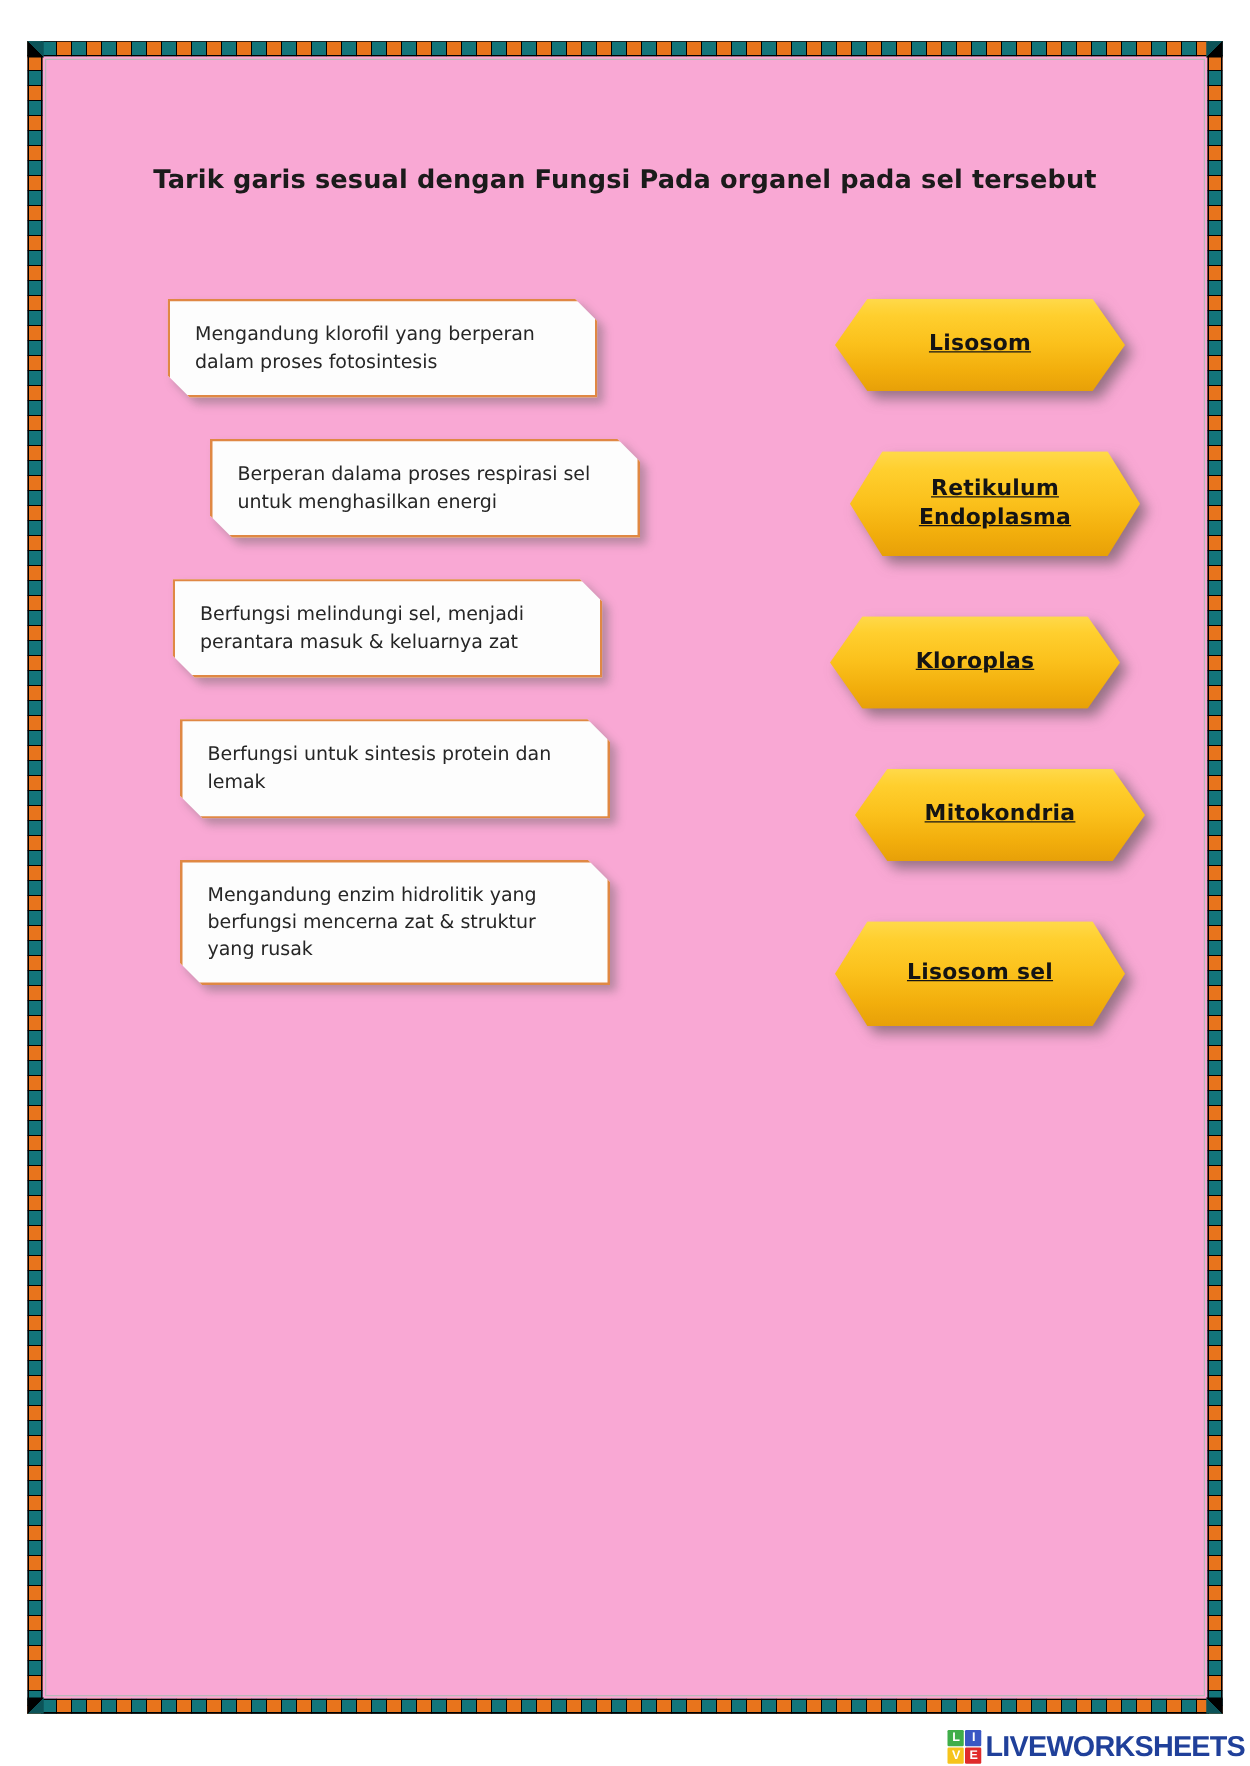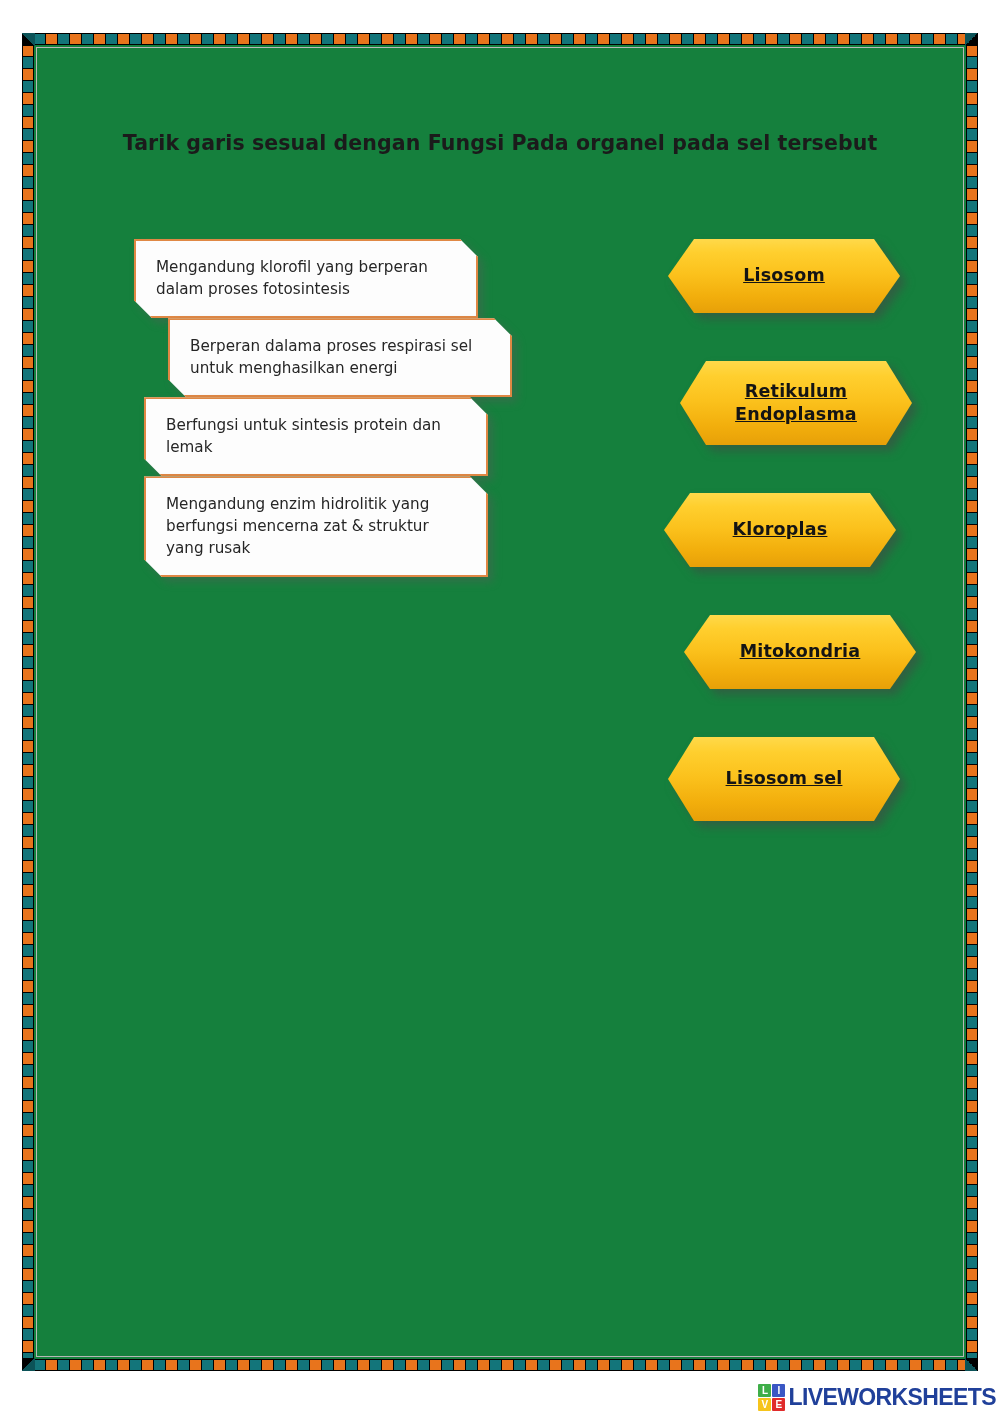--- a/index.html
+++ b/index.html
@@ -17,21 +17,21 @@
   }
 
   
   #worksheet-page {
     position: absolute;
     left: 22px;
     top: 33px;
     width: 956px;
     height: 1338px;
     box-sizing: border-box;
-    background: #15803d;
+    background: #f9a8d4;
   }
 
   .frame-band {
     position: absolute;
     background-repeat: repeat;
     z-index: 3;
   }
   
   .frame-band.horizontal {
     height: 12px;
@@ -128,20 +128,21 @@
     border: 2.5px solid #e08844;
     font-family: "DejaVu Sans", sans-serif;
     font-size: 15.2px;
     line-height: 1.42;
     color: #262626;
     -webkit-clip-path: polygon(0 0, calc(100% - 18px) 0, 100% 18px, 100% 100%, 18px 100%, 0 calc(100% - 18px));
     clip-path: polygon(0 0, calc(100% - 18px) 0, 100% 18px, 100% 100%, 18px 100%, 0 calc(100% - 18px));
   }
   .desc-box-wrap {
     position: relative;
+    margin-bottom: 33px;
     width: 344px;
     filter: drop-shadow(5px 5px 4px rgba(90,90,90,0.42));
   }
   .desc-box-wrap .desc-box { margin-bottom: 0; }
 
   .desc-box-2 { margin-left: 10px; padding-left: 24px; }
   .desc-box-3 { margin-left: 4px; }
   .desc-box-4 { margin-left: 10px; }
   .desc-box-5 { margin-left: 10px; }
 
@@ -253,20 +254,23 @@
     <div id="description-column">
 
       <div class="desc-box-wrap">
         <div class="desc-box desc-box-1">Mengandung klorofil yang berperan dalam proses fotosintesis</div>
       </div>
 
       <div class="desc-box-wrap desc-box-2">
         <div class="desc-box">Berperan dalama proses respirasi sel untuk menghasilkan energi</div>
       </div>
 
+      <div class="desc-box-wrap desc-box-3">
+        <div class="desc-box">Berfungsi melindungi sel, menjadi perantara masuk &amp; keluarnya zat</div>
+      </div>
 
       <div class="desc-box-wrap desc-box-5">
         <div class="desc-box">Berfungsi untuk sintesis protein dan lemak</div>
       </div>
 
       <div class="desc-box-wrap desc-box-4">
         <div class="desc-box">Mengandung enzim hidrolitik yang berfungsi mencerna zat &amp; struktur yang rusak</div>
       </div>
 
     </div>

